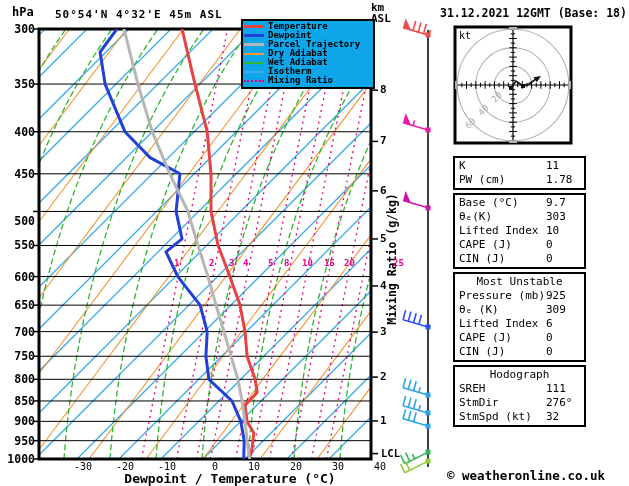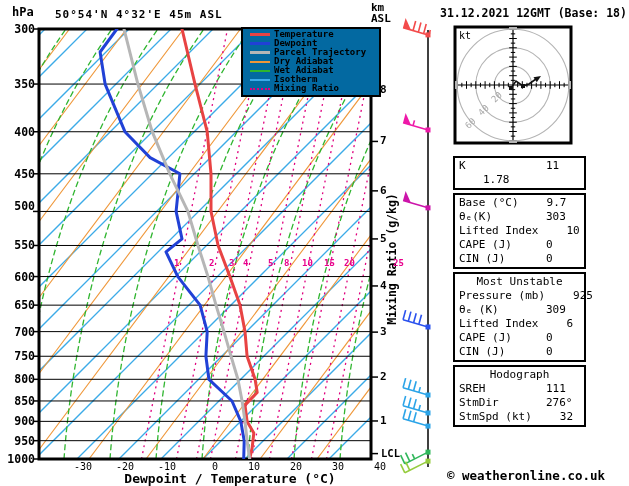--- a/index.html
+++ b/index.html
@@ -4,35 +4,35 @@
 <style>
   html,body{margin:0;padding:0;background:#fff;}
   #stage{position:relative;width:629px;height:486px;background:#fff;overflow:hidden;
          font-family:"DejaVu Sans Mono","DejaVu Sans",monospace;color:#000;}
   .abs{position:absolute;}
   svg{position:absolute;left:0;top:0;}
   #hpa-label{left:12px;top:5px;font-size:12px;font-weight:bold;}
   #station-title{left:55px;top:8px;font-size:11px;font-weight:bold;letter-spacing:1px;}
   #datetime{left:440px;top:6px;font-size:11.5px;font-weight:bold;}
   #kmasl{left:371px;top:2px;font-size:11px;font-weight:bold;line-height:11px;}
-  #legend{left:241px;top:27px;width:130px;border:2px solid #000;background:#0369a1;padding:1px 0 2px 6px;z-index:5;}
+  #legend{left:241px;top:19px;width:130px;border:2px solid #000;background:#0ea5e9;padding:1px 0 2px 0;z-index:5;}
   .lg-row{display:flex;align-items:center;height:9px;}
   .lg-swatch{width:20px;margin:0 4px 0 1px;flex:none;}
   .lg-label{font-size:9px;line-height:9px;font-weight:bold;white-space:nowrap;}
   #mixing-axis-label{left:385px;top:352px;width:186px;font-size:11.5px;font-weight:bold;
      transform:rotate(-90deg);transform-origin:0 0;text-align:center;}
   #xaxis-label{left:100px;top:471px;width:260px;text-align:center;font-size:13px;font-weight:bold;}
   #credit{left:447px;top:468px;font-size:12.5px;font-weight:bold;}
   #kt-label{left:459px;top:30px;font-size:10px;font-weight:normal;z-index:6;}
   #stats{left:453px;top:156px;width:133px;z-index:5;}
   .sec{border:2px solid #000;background:#fff;margin-bottom:3px;padding:1px 0;}
   .sec-title{text-align:center;font-size:11px;line-height:14px;}
   .srow{display:flex;font-size:11px;line-height:14px;}
   .srow .lab{flex:1;padding-left:4px;white-space:nowrap;}
-  .srow .val{width:38px;flex:none;white-space:nowrap;margin-left:28px;}
+  .srow .val{width:38px;flex:none;white-space:nowrap;}
   .ptick{font-size:11.5px;font-weight:bold;width:29px;text-align:right;}
   .ttick{font-size:10px;font-weight:normal;width:30px;text-align:right;}
   .ktick{font-size:11px;font-weight:bold;}
   .mtick{font-size:9px;font-weight:bold;color:#e8008c;z-index:4;}
 </style>
 </head>
 <body>
 
 <div id="stage">
   <svg id="plot-svg" width="629" height="486">
@@ -332,20 +332,21 @@
   <div class="abs" id="xaxis-label">Dewpoint / Temperature (°C)</div>
   <div class="abs" id="kt-label">kt</div>
 
   <div class="abs" id="stats">
       <div class="sec">
         <div class="srow">
           <span class="lab">K</span>
           <span class="val">11</span>
         </div>
         <div class="srow">
+          <span class="lab">PW (cm)</span>
           <span class="val">1.78</span>
         </div>
       </div>
       <div class="sec">
         <div class="srow">
           <span class="lab">Base (°C)</span>
           <span class="val">9.7</span>
         </div>
         <div class="srow">
           <span class="lab">θₑ(K)</span>
@@ -402,21 +403,21 @@
           <span class="val">32</span>
         </div>
       </div>
     </div>
 
   <div class="abs" id="credit">© weatheronline.co.uk</div>
 <div class="abs ptick" style="left: 6px; top: 22px;">300</div>
     <div class="abs ptick" style="left: 6px; top: 77.0551px;">350</div>
     <div class="abs ptick" style="left: 6px; top: 124.746px;">400</div>
     <div class="abs ptick" style="left: 6px; top: 166.812px;">450</div>
-    <div class="abs ptick" style="left: 6px; top: 199px;">500</div>
+    <div class="abs ptick" style="left: 6px; top: 214px;">500</div>
     <div class="abs ptick" style="left: 6px; top: 238.482px;">550</div>
     <div class="abs ptick" style="left: 6px; top: 269.558px;">600</div>
     <div class="abs ptick" style="left: 6px; top: 298.145px;">650</div>
     <div class="abs ptick" style="left: 6px; top: 324.613px;">700</div>
     <div class="abs ptick" style="left: 6px; top: 349.254px;">750</div>
     <div class="abs ptick" style="left: 6px; top: 372.304px;">800</div>
     <div class="abs ptick" style="left: 6px; top: 393.956px;">850</div>
     <div class="abs ptick" style="left: 6px; top: 414.37px;">900</div>
     <div class="abs ptick" style="left: 6px; top: 433.681px;">950</div>
     <div class="abs ptick" style="left: 6px; top: 452px;">1000</div>

